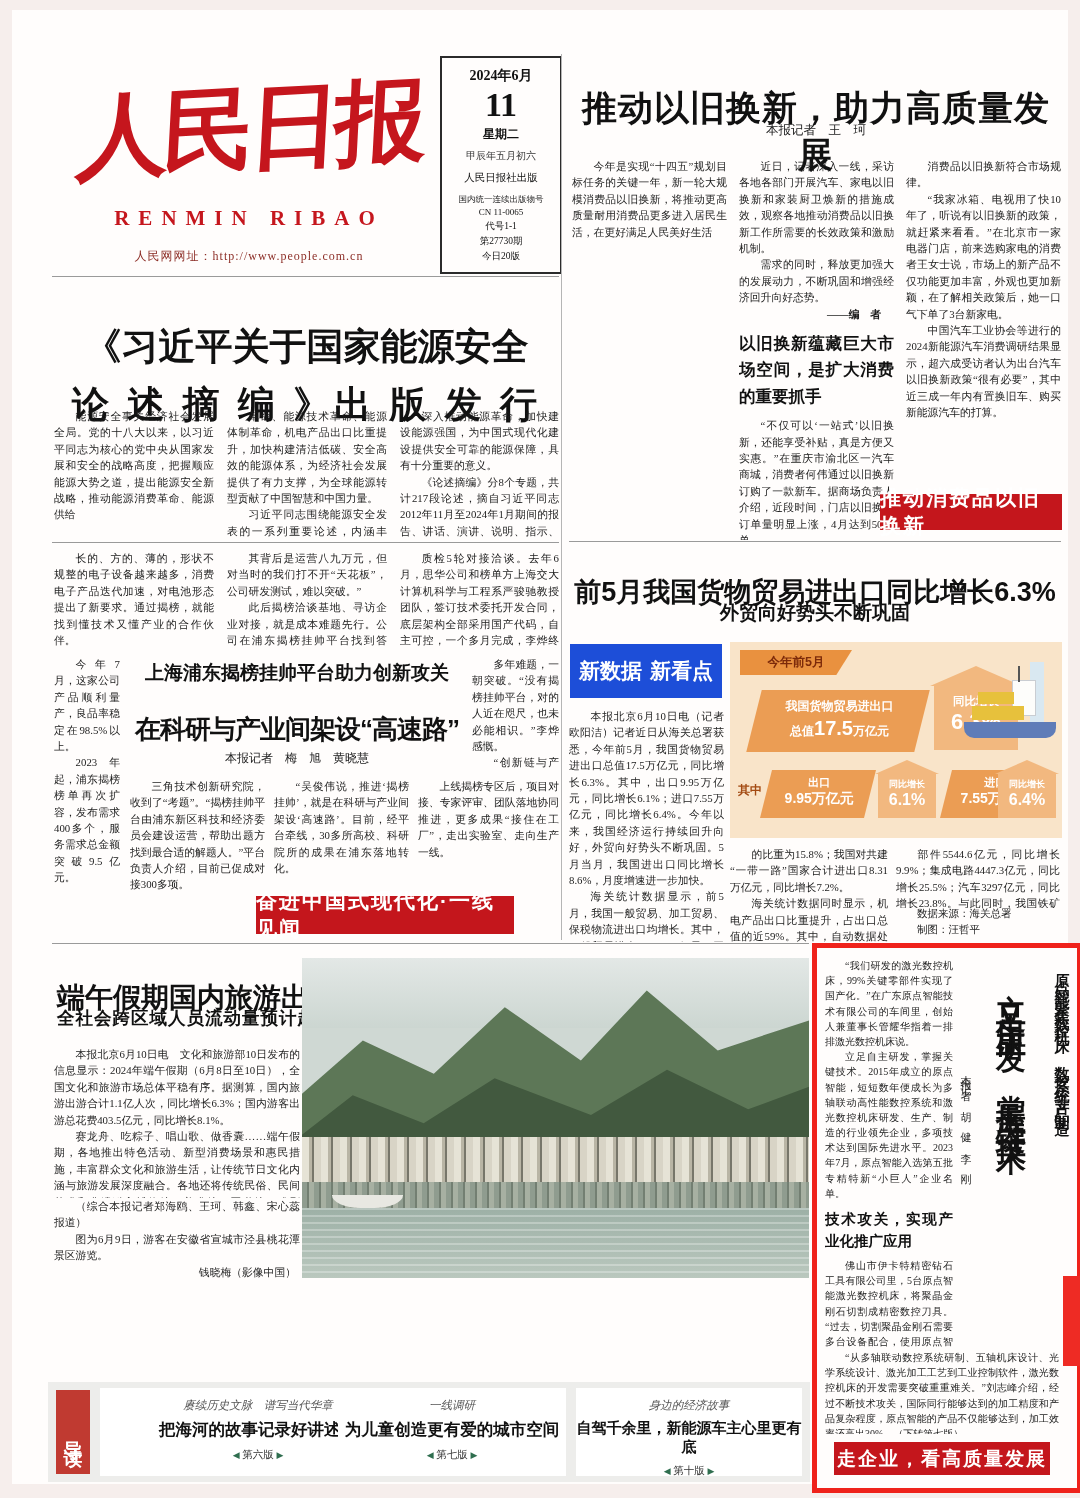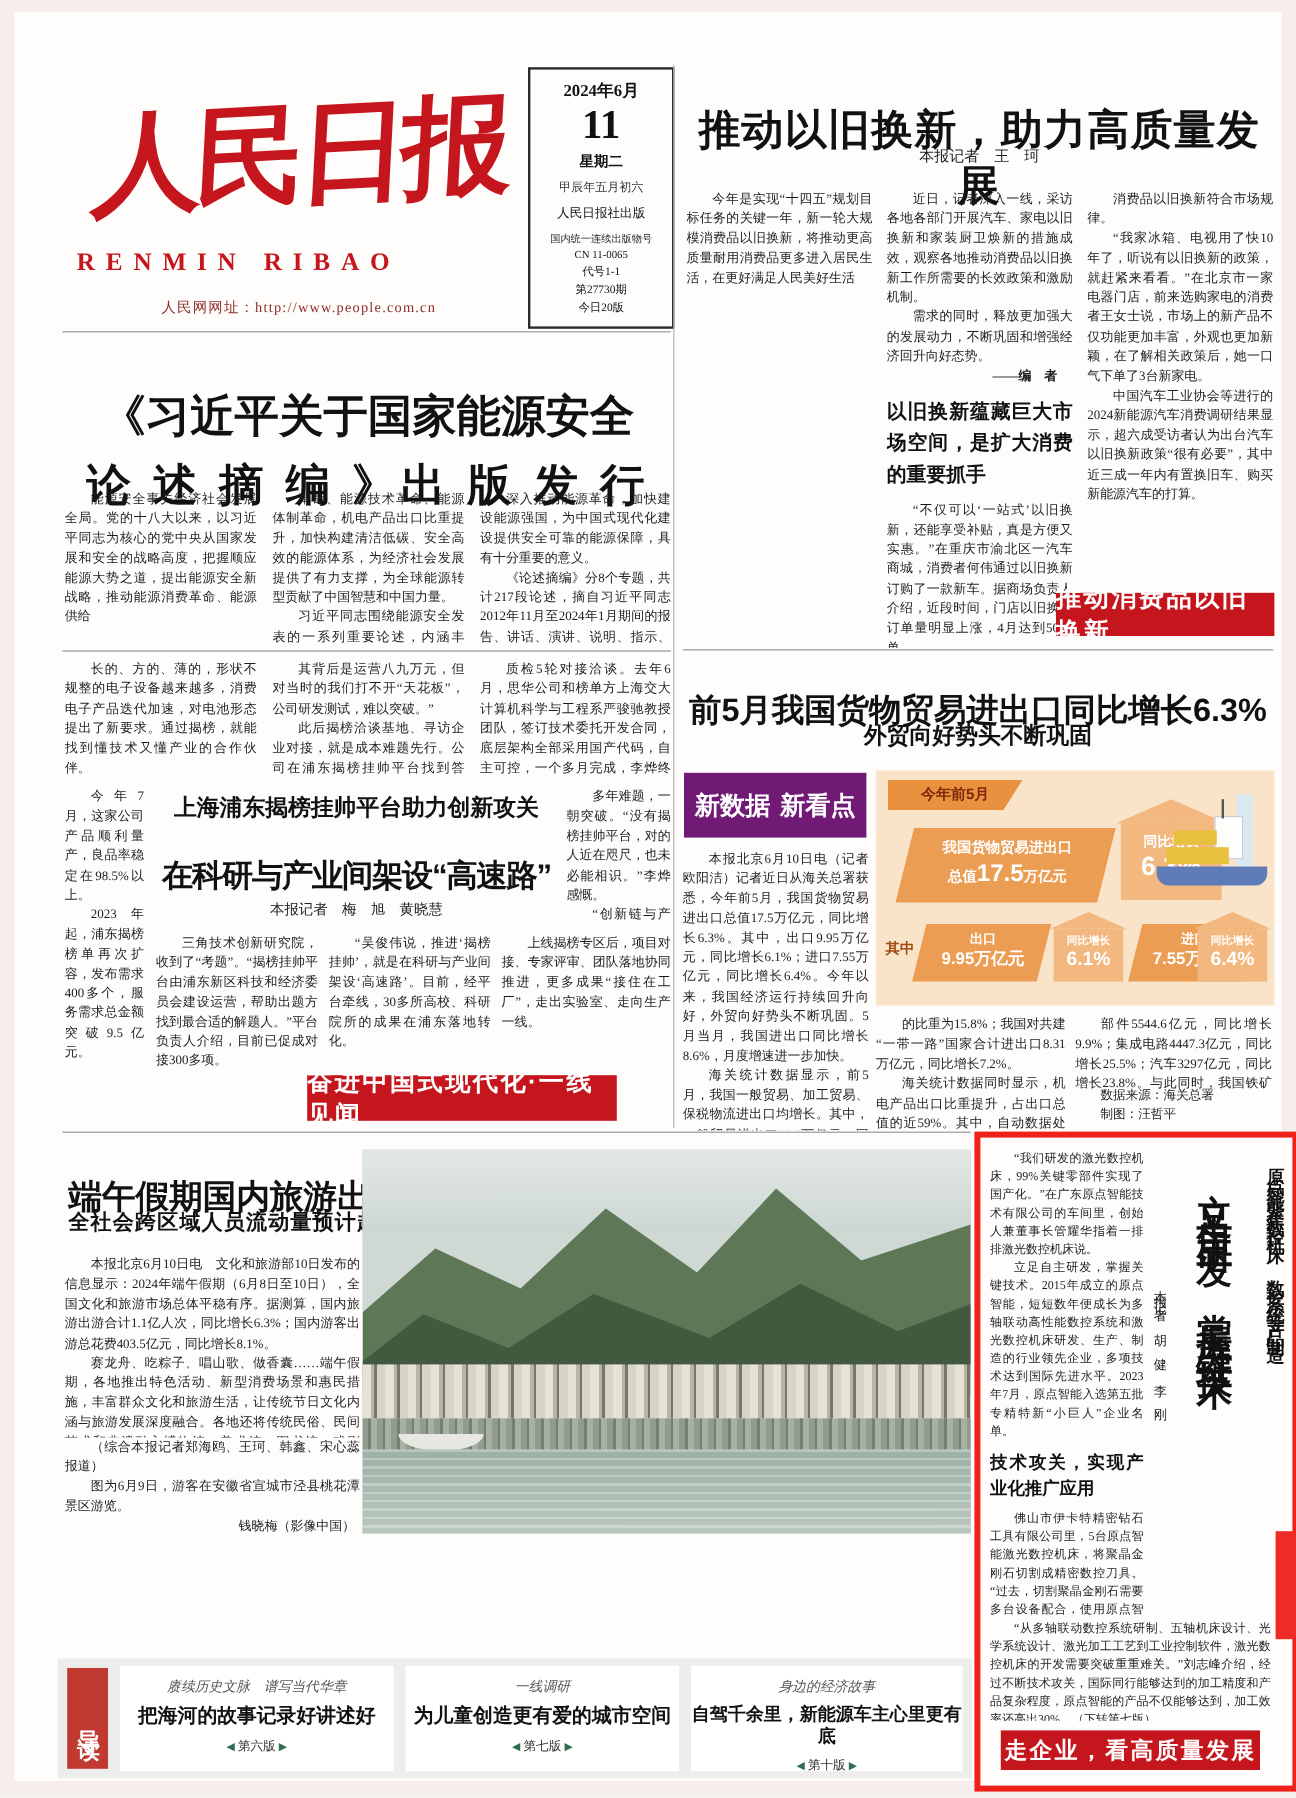--- a/index.html
+++ b/index.html
@@ -7,21 +7,21 @@
   #sheet{position:absolute;left:12px;top:10px;right:12px;bottom:14px;background:#fffdfc;}
   .abs{position:absolute;}
   .col{position:absolute;font:10.8px/1.52 "Liberation Serif","DejaVu Serif",serif;text-align:justify;color:#1c1c1c;overflow:hidden;}
   .col p{margin:0;text-indent:2em;}
   .rule-h{position:absolute;height:1px;background:#9a9a9a;}
   .rule-v{position:absolute;width:1px;background:#b5b5b5;}
   .headline{font-family:"Liberation Sans","DejaVu Sans",sans-serif;font-weight:900;color:#111;}
   .badge-red{background:#c4161c;color:#fff;font-family:"Liberation Sans",sans-serif;font-weight:900;display:flex;align-items:center;justify-content:center;letter-spacing:2px;}
   
   #mast-title{left:52px;top:44px;width:370px;height:150px;font-size:92px;line-height:150px;font-weight:900;color:#c5161d;font-family:"Liberation Serif",serif;transform:rotate(-3deg) skewX(-6deg);letter-spacing:-6px;text-align:center;}
-  #mast-latin{left:52px;top:196px;width:370px;color:#c5161d;font-weight:700;font-size:21px;letter-spacing:9px;font-family:"Liberation Serif",serif;}
+  #mast-latin{left:52px;top:196px;width:370px;text-align:center;color:#c5161d;font-weight:700;font-size:21px;letter-spacing:9px;font-family:"Liberation Serif",serif;}
   #mast-site{left:52px;top:238px;width:370px;text-align:center;color:#8d2f28;font-size:12px;letter-spacing:1px;}
   #datebox{left:428px;top:46px;width:118px;height:214px;border:2px solid #2b2b2b;text-align:center;font-family:"Liberation Serif",serif;color:#111;}
   #datebox .d1{font-size:14px;font-weight:700;margin-top:9px;}
   #datebox .d2{font-size:34px;font-weight:900;line-height:1.15;}
   #datebox .d3{font-size:12px;font-weight:700;margin-top:2px;}
   #datebox .d4{font-size:10px;color:#333;margin-top:6px;}
   #datebox .d5{font-size:10.5px;margin-top:8px;}
   #datebox .d6{font-size:8.5px;margin-top:9px;color:#222;}
   #datebox .d7{font-size:9px;margin-top:1px;}
   #datebox .d8{font-size:9.5px;margin-top:3px;}
@@ -176,21 +176,21 @@
     <div class="abs badge-red" style="left:244px;top:886px;width:258px;height:38px;font-size:21px;">奋进中国式现代化·一线见闻</div>
   </article>
 
   <div class="rule-h" style="left:40px;top:933px;width:757px;"></div>
   <div class="rule-h" style="left:557px;top:531px;width:492px;"></div>
 
   <article>
     <h2 class="abs headline" style="left:557px;top:542px;width:492px;font-size:27px;text-align:center;">前5月我国货物贸易进出口同比增长6.3%</h2>
     <div class="abs" style="left:557px;top:590px;width:492px;text-align:center;font:700 19px 'Liberation Serif',serif;color:#111;">外贸向好势头不断巩固</div>
 
-    <div class="abs" style="left:558px;top:634px;width:152px;height:54px;background:#701a75;color:#fff;display:flex;align-items:center;justify-content:center;gap:8px;font:900 21px 'Liberation Sans',sans-serif;">
+    <div class="abs" style="left:558px;top:634px;width:152px;height:54px;background:#1d4ed8;color:#fff;display:flex;align-items:center;justify-content:center;gap:8px;font:900 21px 'Liberation Sans',sans-serif;">
       <span>新数据</span>
       <span>新看点</span>
     </div>
 
     <div id="infog" class="abs">
       <div class="ig-ribbon">今年前5月</div>
       <div class="ig-para" style="left:24px;top:48px;width:168px;height:62px;">
         <div class="in" style="padding-top:8px;">
           <div style="font-size:12px;font-weight:700;">我国货物贸易进出口</div>
           <div style="font-size:12px;font-weight:700;margin-top:2px;">
@@ -299,21 +299,21 @@
         <p>“从多轴联动数控系统研制、五轴机床设计、光学系统设计、激光加工工艺到工业控制软件，激光数控机床的开发需要突破重重难关。”刘志峰介绍，经过不断技术攻关，国际同行能够达到的加工精度和产品复杂程度，原点智能的产品不仅能够达到，加工效率还高出30%。（下转第七版）</p>
       </div>
     <div id="yd-badge" class="badge-red">走企业，看高质量发展</div>
   </article>
 
   <div class="abs" style="left:1051px;top:1266px;width:17px;height:90px;background:#ee2b24;"></div>
 
   <div id="daodu" class="abs">
     <div id="daodu-tab">导读</div>
 
-    <div class="dd-card" style="left:52px;width:228px;">
+    <div class="dd-card" style="left:52px;width:228px;padding-left:44px;">
       <div class="dd-kicker">赓续历史文脉　谱写当代华章</div>
       <div class="dd-title">把海河的故事记录好讲述好</div>
       <div class="dd-page">
         <span class="arr">◀</span>
         <span>第六版</span>
         <span class="arr">▶</span>
       </div>
     </div>
 
     <div class="dd-card" style="left:290px;width:228px;">

